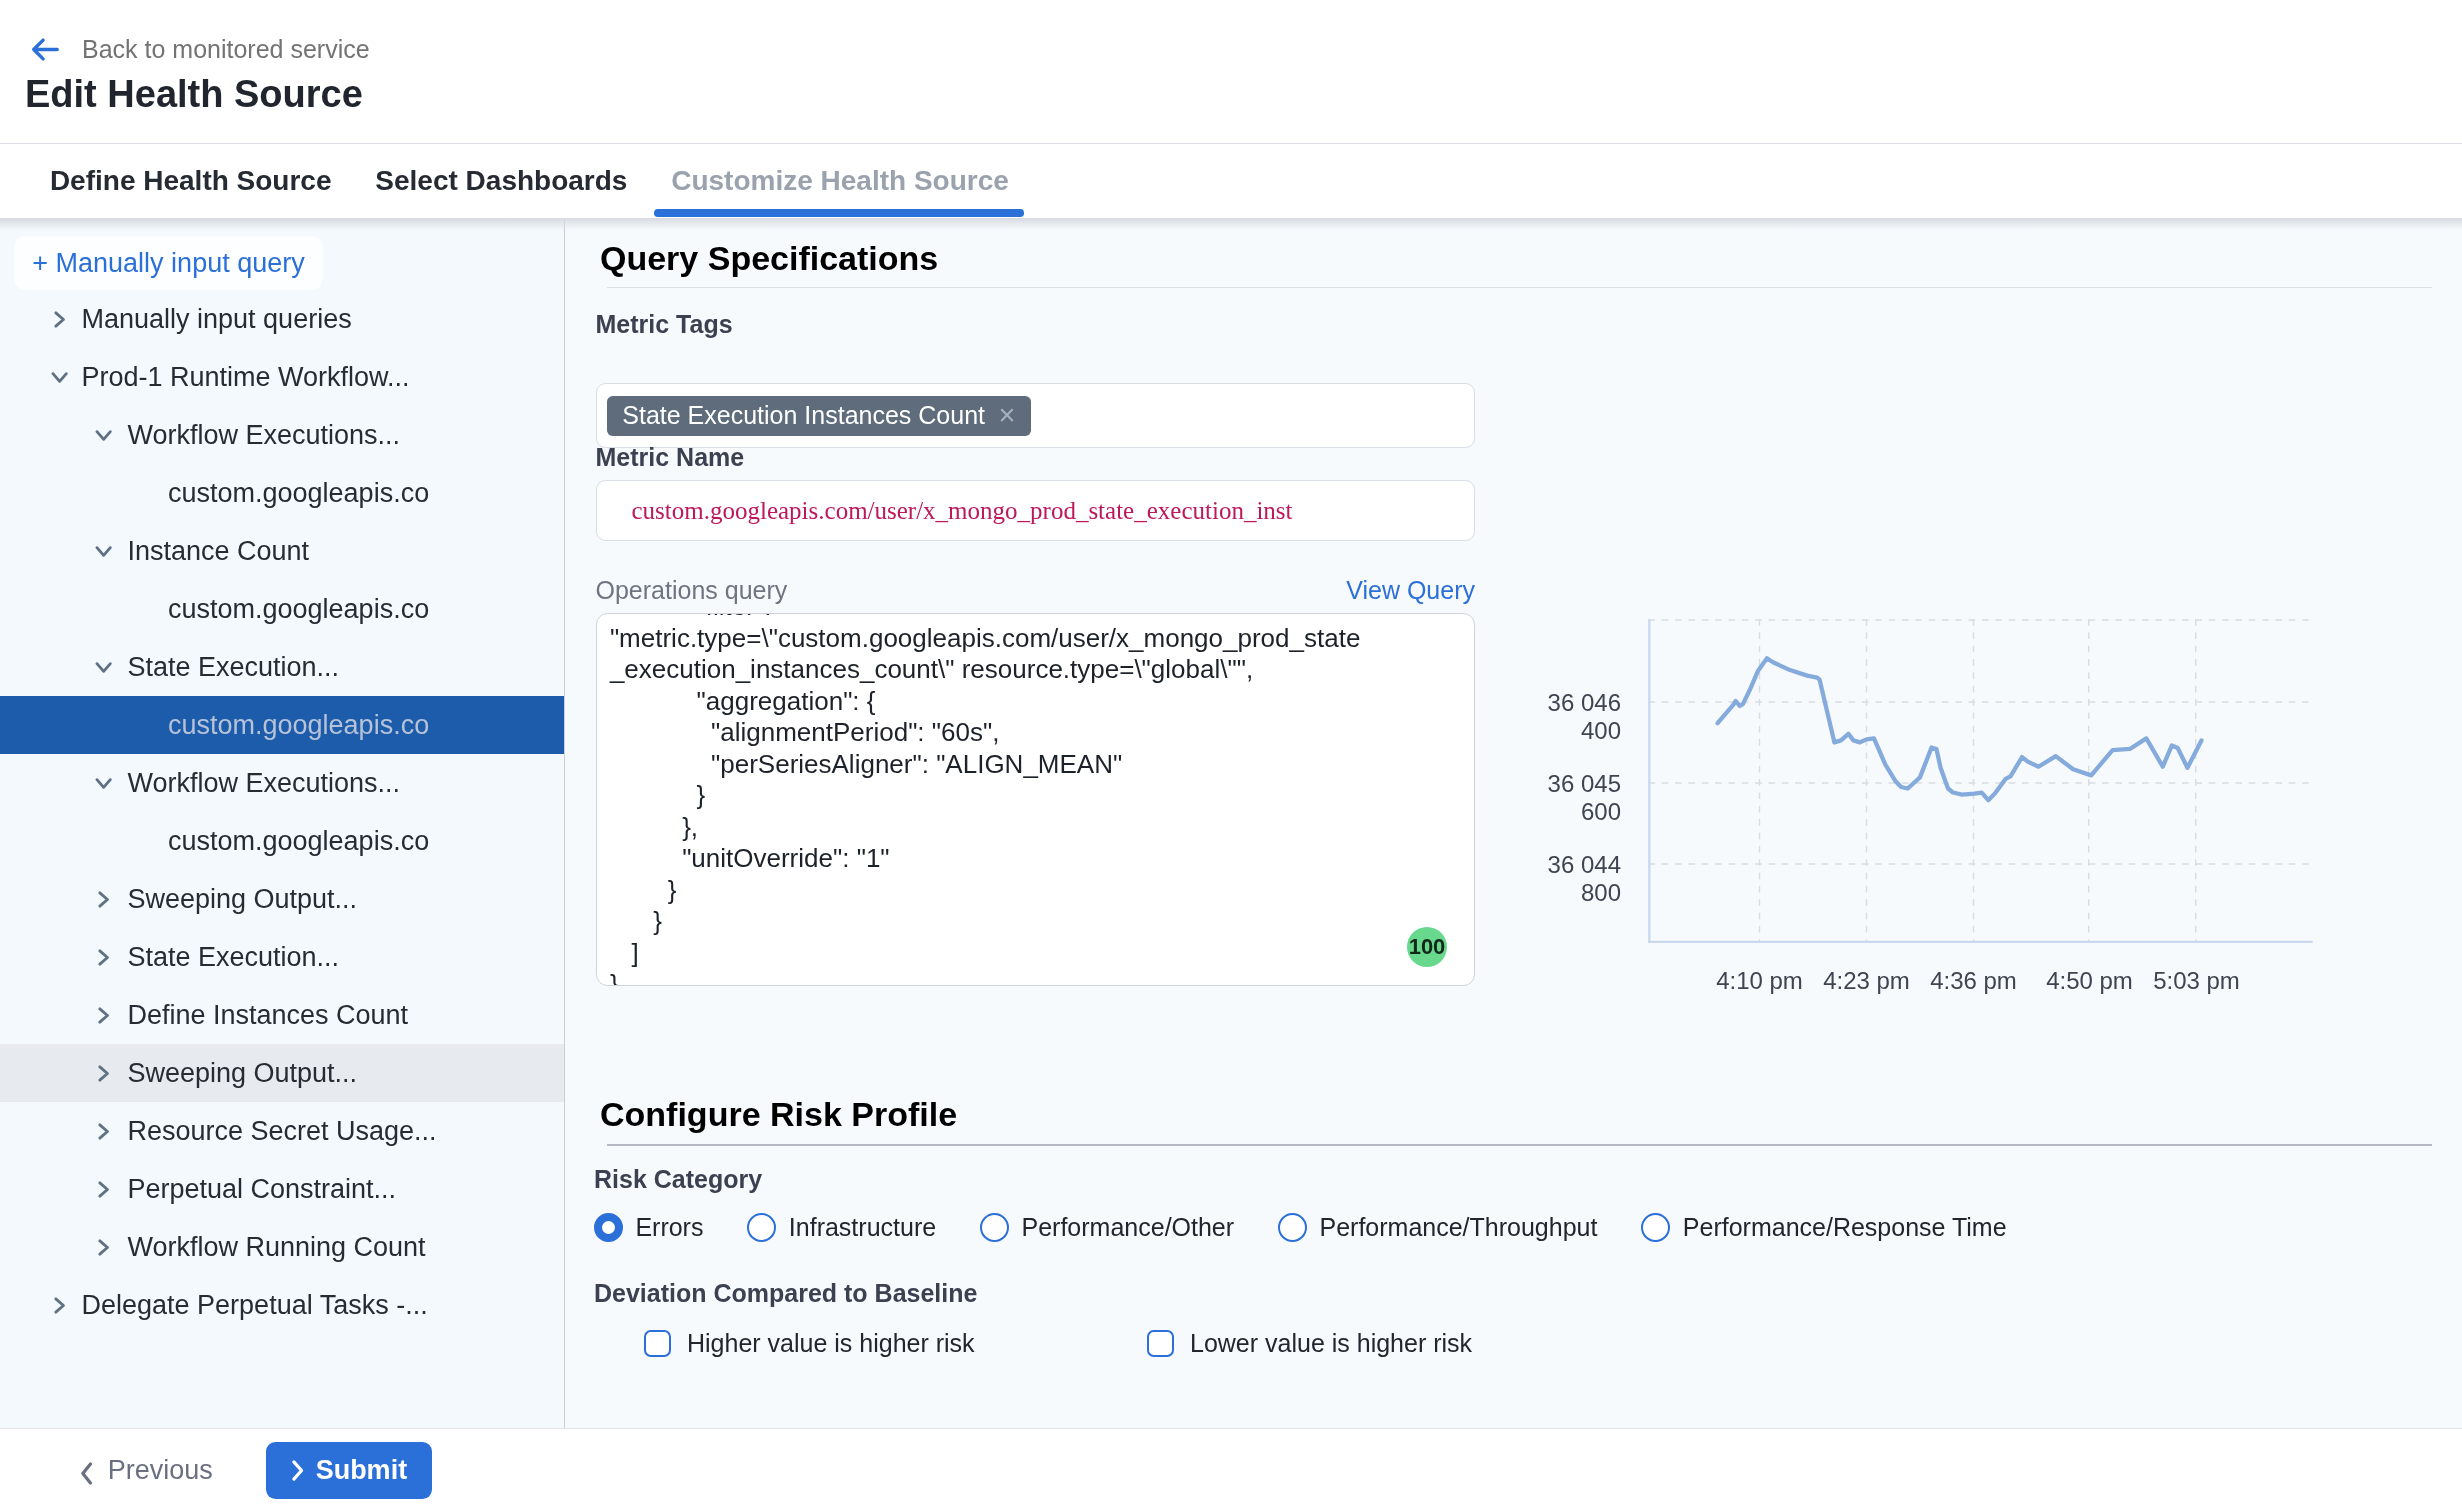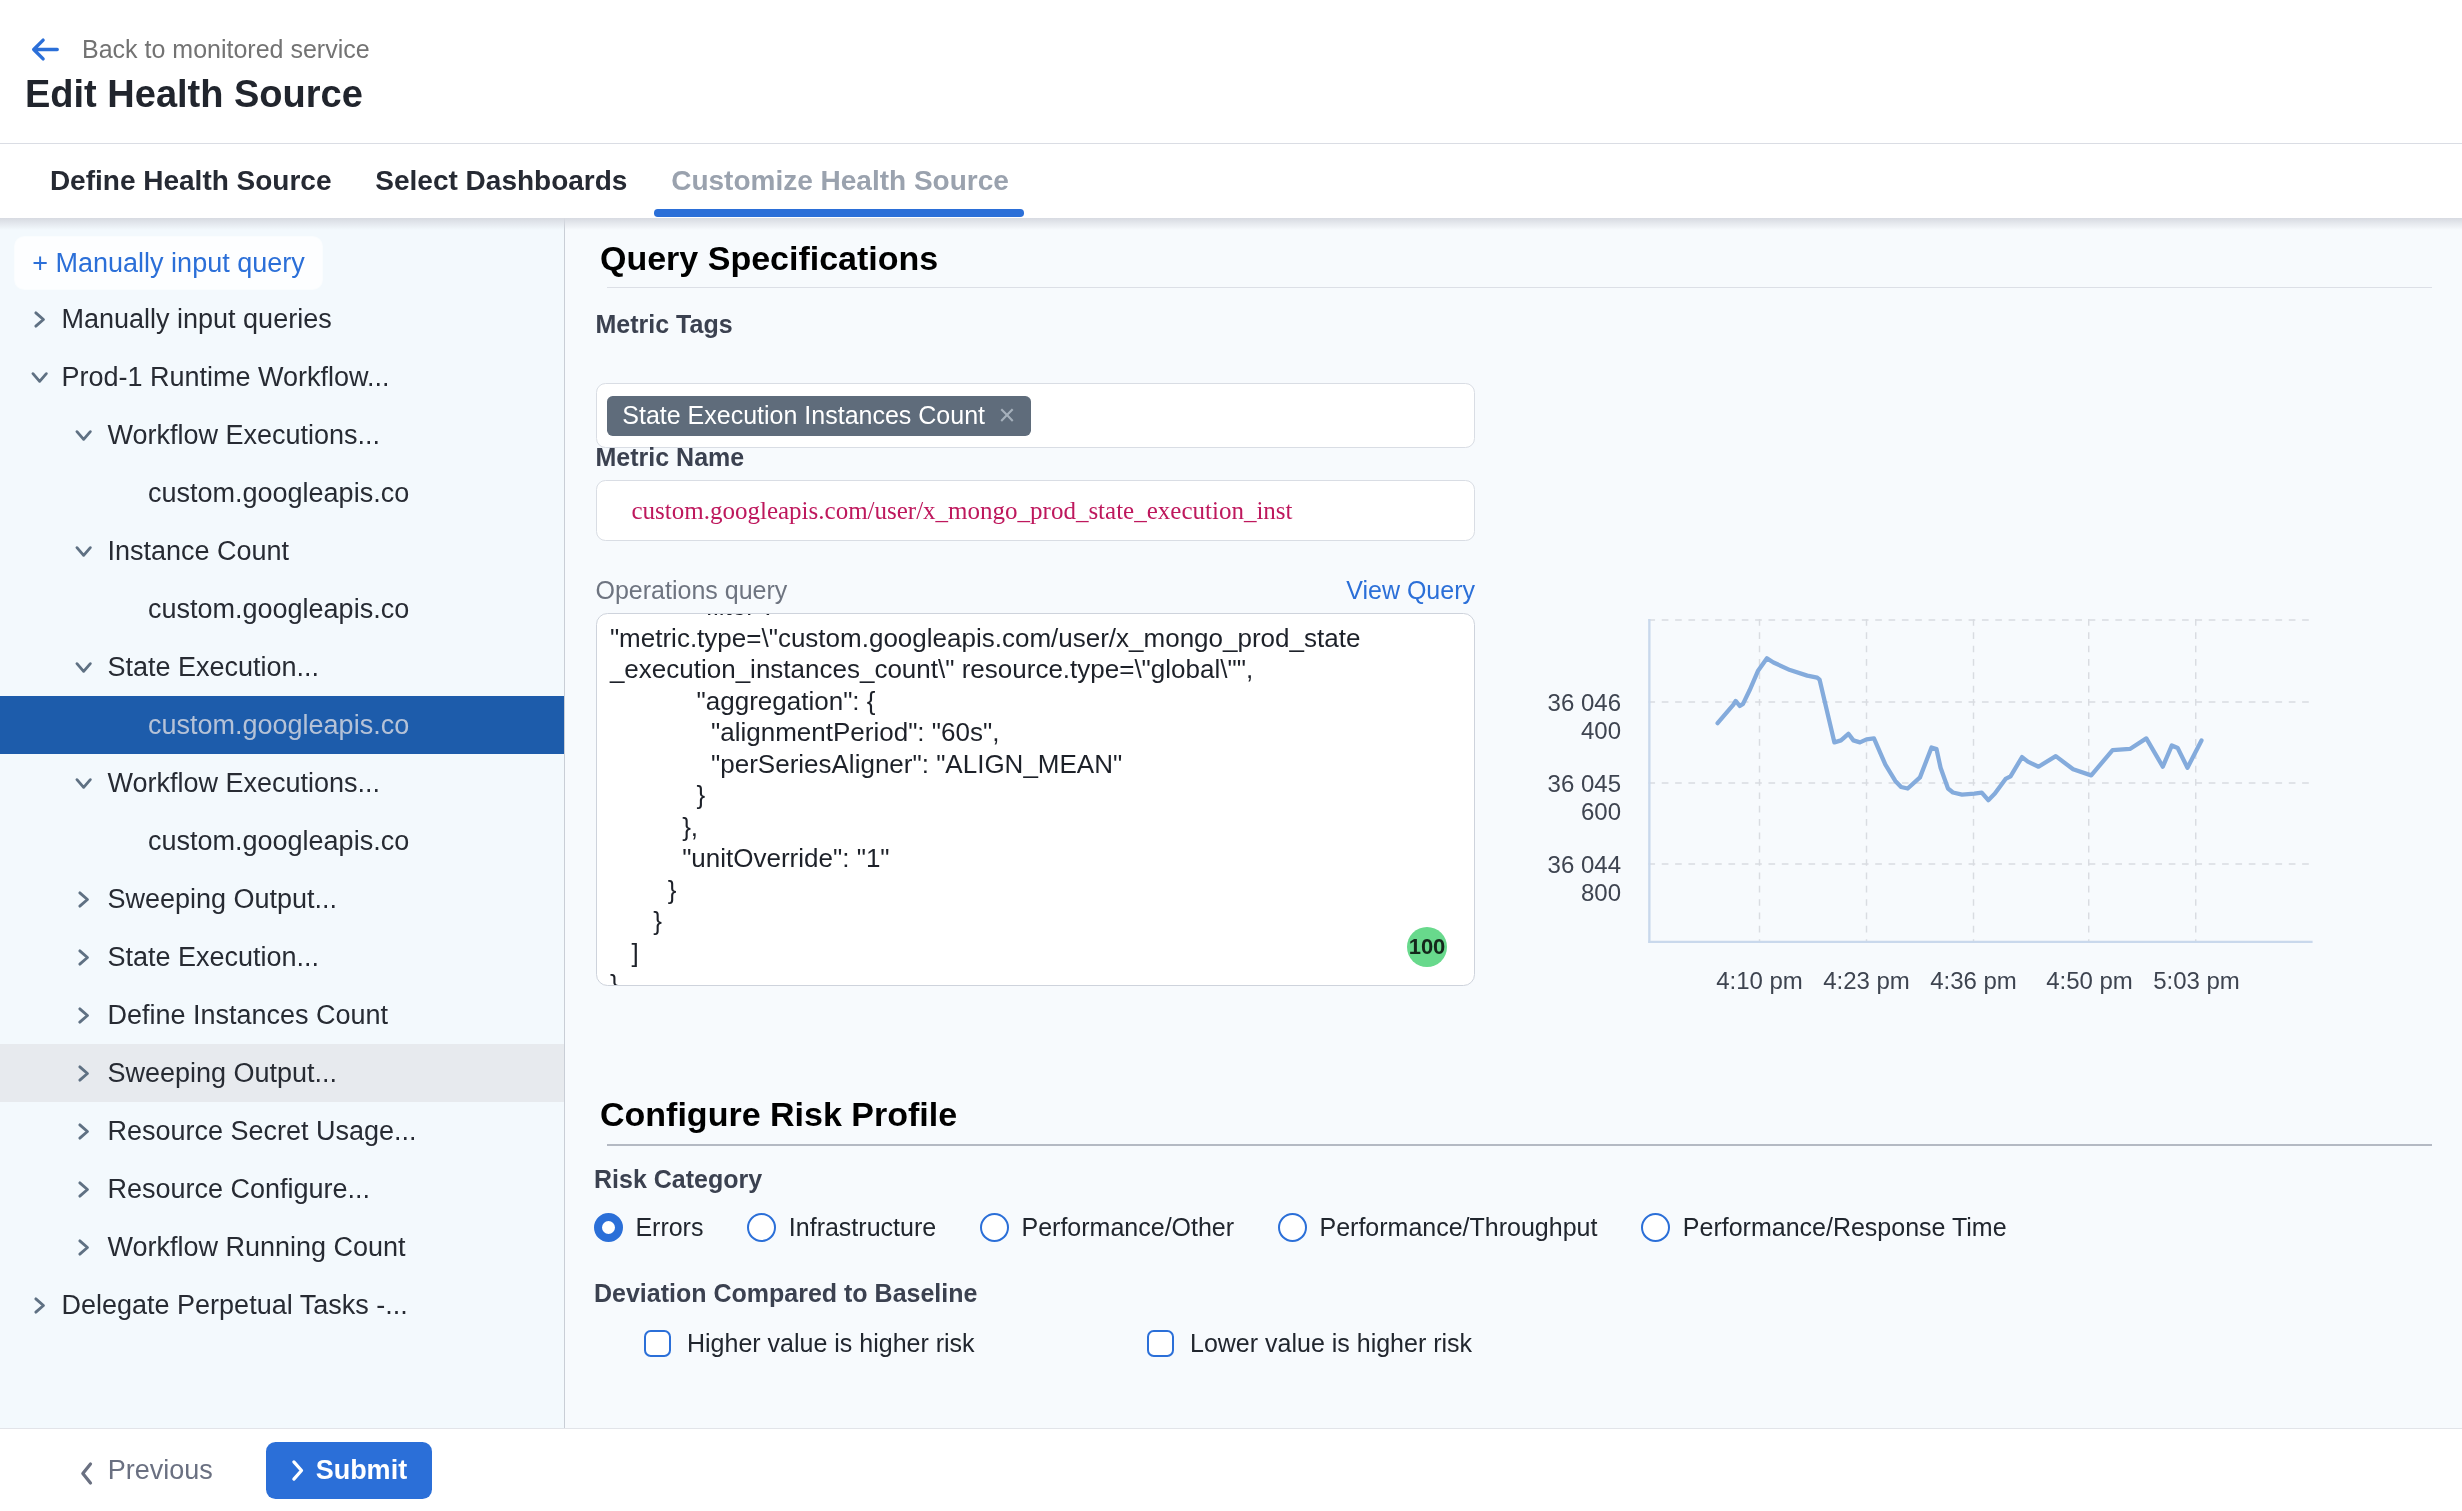--- a/index.html
+++ b/index.html
@@ -28,21 +28,21 @@
     background:linear-gradient(#d7dae1, rgba(215,218,225,0)); pointer-events:none; }
 
   
   .sidebar { width:565px; background:#f3f9fd; border-right:1px solid #c9ced6; position:relative;
     overflow:hidden; flex:none; }
   .add-query { position:absolute; top:19px; left:15.3px; height:52px; display:inline-flex;
     align-items:center; padding:0 17px; background:#fdfeff; border-radius:9.5px;
     color:#2b6fd8; font-size:27px; cursor:pointer; box-shadow:0 0 0 1px rgba(255,255,255,0.6); }
   .tree { position:absolute; top:72px; left:0; right:0; }
   .tree-row { height:58px; display:flex; align-items:center; font-size:27px; color:#272b33;
-    cursor:pointer; white-space:nowrap; }
+    cursor:pointer; white-space:nowrap;padding-left:20px; }
   .tree-row .chev { display:inline-flex; width:21px; justify-content:center; flex:none; }
   .tree-row .chev svg { display:block; }
   .tree-row .chev.down svg { transform:rotate(90deg); }
   .tree-row.lvl0 .chev { margin-left:29px; } .tree-row.lvl0 .tlabel { margin-left:11.5px; }
   .tree-row.lvl1 .chev { margin-left:73px; } .tree-row.lvl1 .tlabel { margin-left:13.4px; }
   .tree-row.lvl2 .tlabel { margin-left:148px; max-width:279px; overflow:hidden; }
   .tree-row.selected { background:#1d5cab; color:#b5c2d7; }
   .tree-row.hover { background:#e7eaee; }
 
   
@@ -221,21 +221,21 @@
               </svg>
             </span>
             <span class="tlabel">Resource Secret Usage...</span>
           </div>
           <div class="tree-row lvl1">
             <span class="chev right">
               <svg width="15.3" height="21" viewBox="0 0 16 22">
                 <path d="M4 4 L12 11 L4 18" stroke="#5f7183" stroke-width="3" fill="none" stroke-linecap="round" stroke-linejoin="round"></path>
               </svg>
             </span>
-            <span class="tlabel">Resource Configure...</span>
+            <span class="tlabel">Perpetual Constraint...</span>
           </div>
           <div class="tree-row lvl1">
             <span class="chev right">
               <svg width="15.3" height="21" viewBox="0 0 16 22">
                 <path d="M4 4 L12 11 L4 18" stroke="#5f7183" stroke-width="3" fill="none" stroke-linecap="round" stroke-linejoin="round"></path>
               </svg>
             </span>
             <span class="tlabel">Workflow Running Count</span>
           </div>
           <div class="tree-row lvl0">

